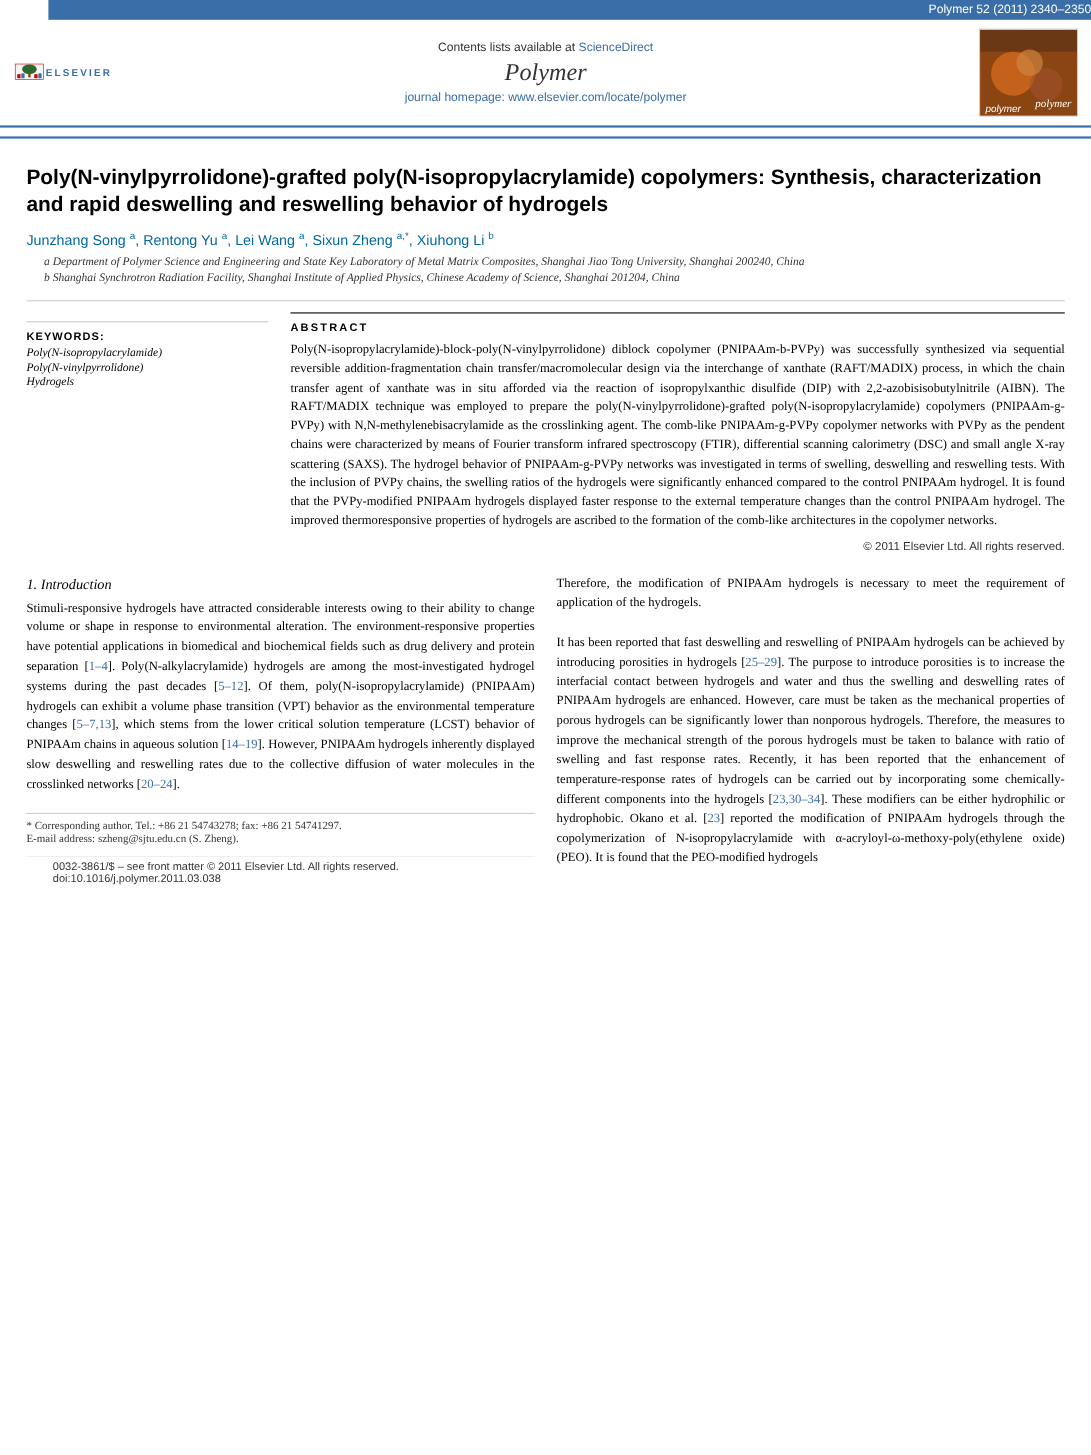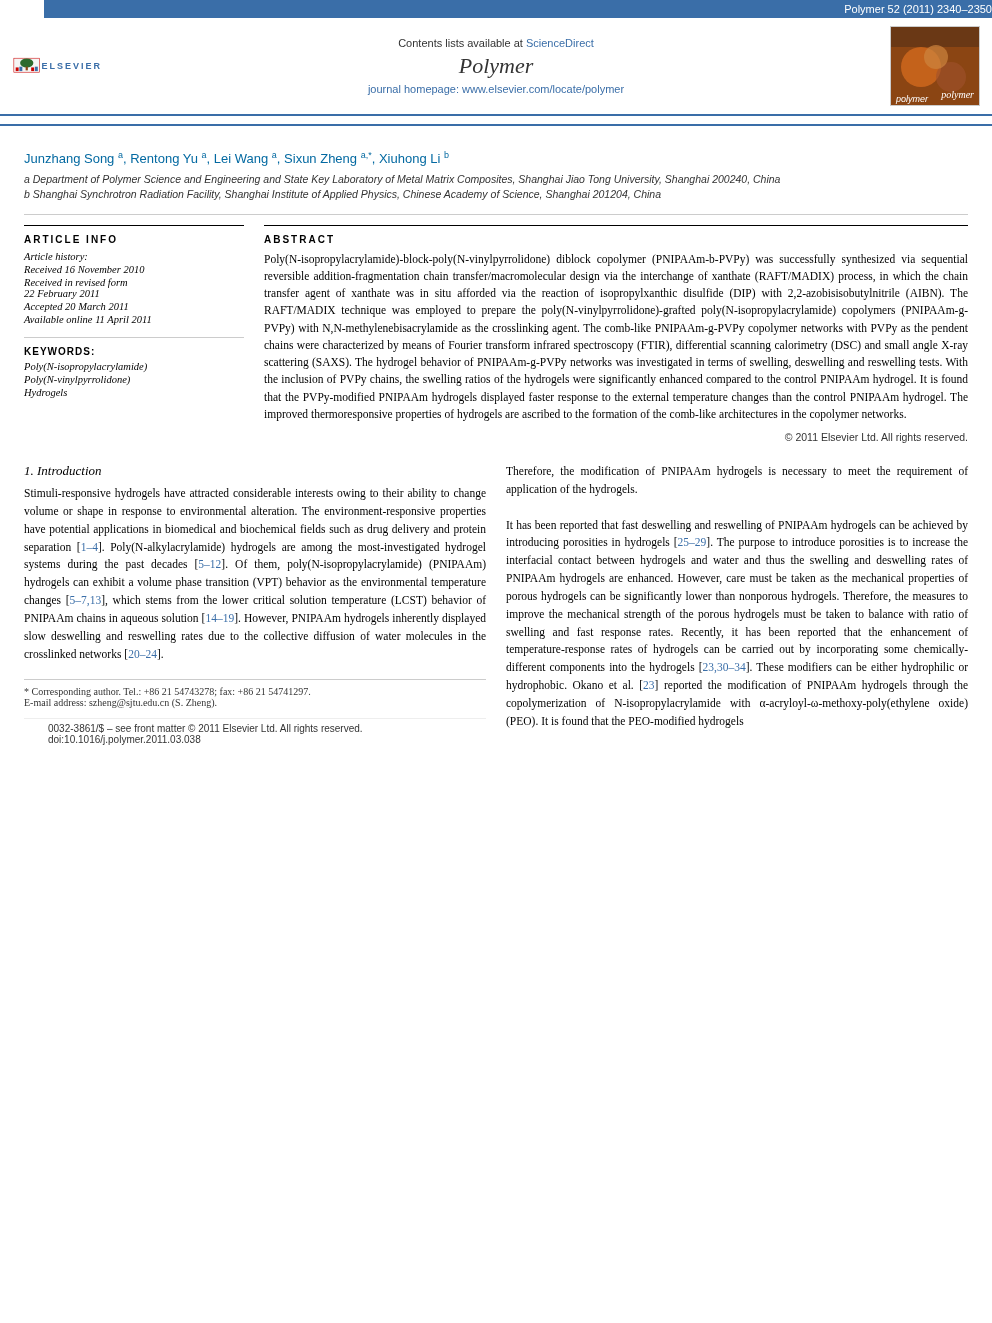--- a/index.html
+++ b/index.html
@@ -116,21 +116,22 @@
       font-size: 9px;
     }
 
     
     .affiliations {
       font-size: 10.5px;
       color: #333;
       margin-bottom: 12px;
       font-style: italic;
       line-height: 1.4;
-      font-family: Liberation Sans, sans-serif;
+      font-family: Liberation Serif, serif;
+      margin-left: 16px;
     }
 
     
     .two-col {
       display: flex;
       gap: 20px;
       margin-top: 10px;
     }
     .left-col {
       width: 220px;
@@ -295,47 +296,38 @@
       <circle cx="45" cy="30" r="12" fill="#CD853F" opacity="0.7"></circle>
       <text x="5" y="75" font-size="9" fill="white" font-style="italic" font-family="Arial">polymer</text>
     </svg>
   </div>
 </div>
 
 <hr class="horizontal-rule">
 
 <div class="article-content">
 
+  <div class="article-title">Poly(N-vinylpyrrolidone)-grafted poly(N-isopropylacrylamide) copolymers: Synthesis, characterization and rapid deswelling and reswelling behavior of hydrogels</div>
 
   <div class="authors">
     <span>
       Junzhang Song <sup>a</sup>, Rentong Yu <sup>a</sup>, Lei Wang <sup>a</sup>, Sixun Zheng <sup>a,*</sup>, Xiuhong Li <sup>b</sup>
     </span>
   </div>
 
   <div class="affiliations">
     <div>a Department of Polymer Science and Engineering and State Key Laboratory of Metal Matrix Composites, Shanghai Jiao Tong University, Shanghai 200240, China</div>
     <div>b Shanghai Synchrotron Radiation Facility, Shanghai Institute of Applied Physics, Chinese Academy of Science, Shanghai 201204, China</div>
   </div>
 
   <hr class="thin-rule">
 
   <div class="two-col">
 
     <div class="left-col">
-      <div class="article-info">
-        <div class="section-heading">ARTICLE INFO</div>
-        <div class="info-row">
-          <em>Article history:</em>
-        </div>
-        <div class="info-row">Received 16 November 2010</div>
-        <div class="info-row">Received in revised form<br>22 February 2011</div>
-        <div class="info-row">Accepted 20 March 2011</div>
-        <div class="info-row">Available online 11 April 2011</div>
-      </div>
 
       <div class="keywords-section">
         <div class="section-heading" style="font-size:10px; font-family:Arial; font-weight:bold; letter-spacing:1px; margin-bottom:4px;">Keywords:</div>
         <div class="info-row">Poly(N-isopropylacrylamide)</div>
         <div class="info-row">Poly(N-vinylpyrrolidone)</div>
         <div class="info-row">Hydrogels</div>
       </div>
     </div>
 
     <div class="right-col">

